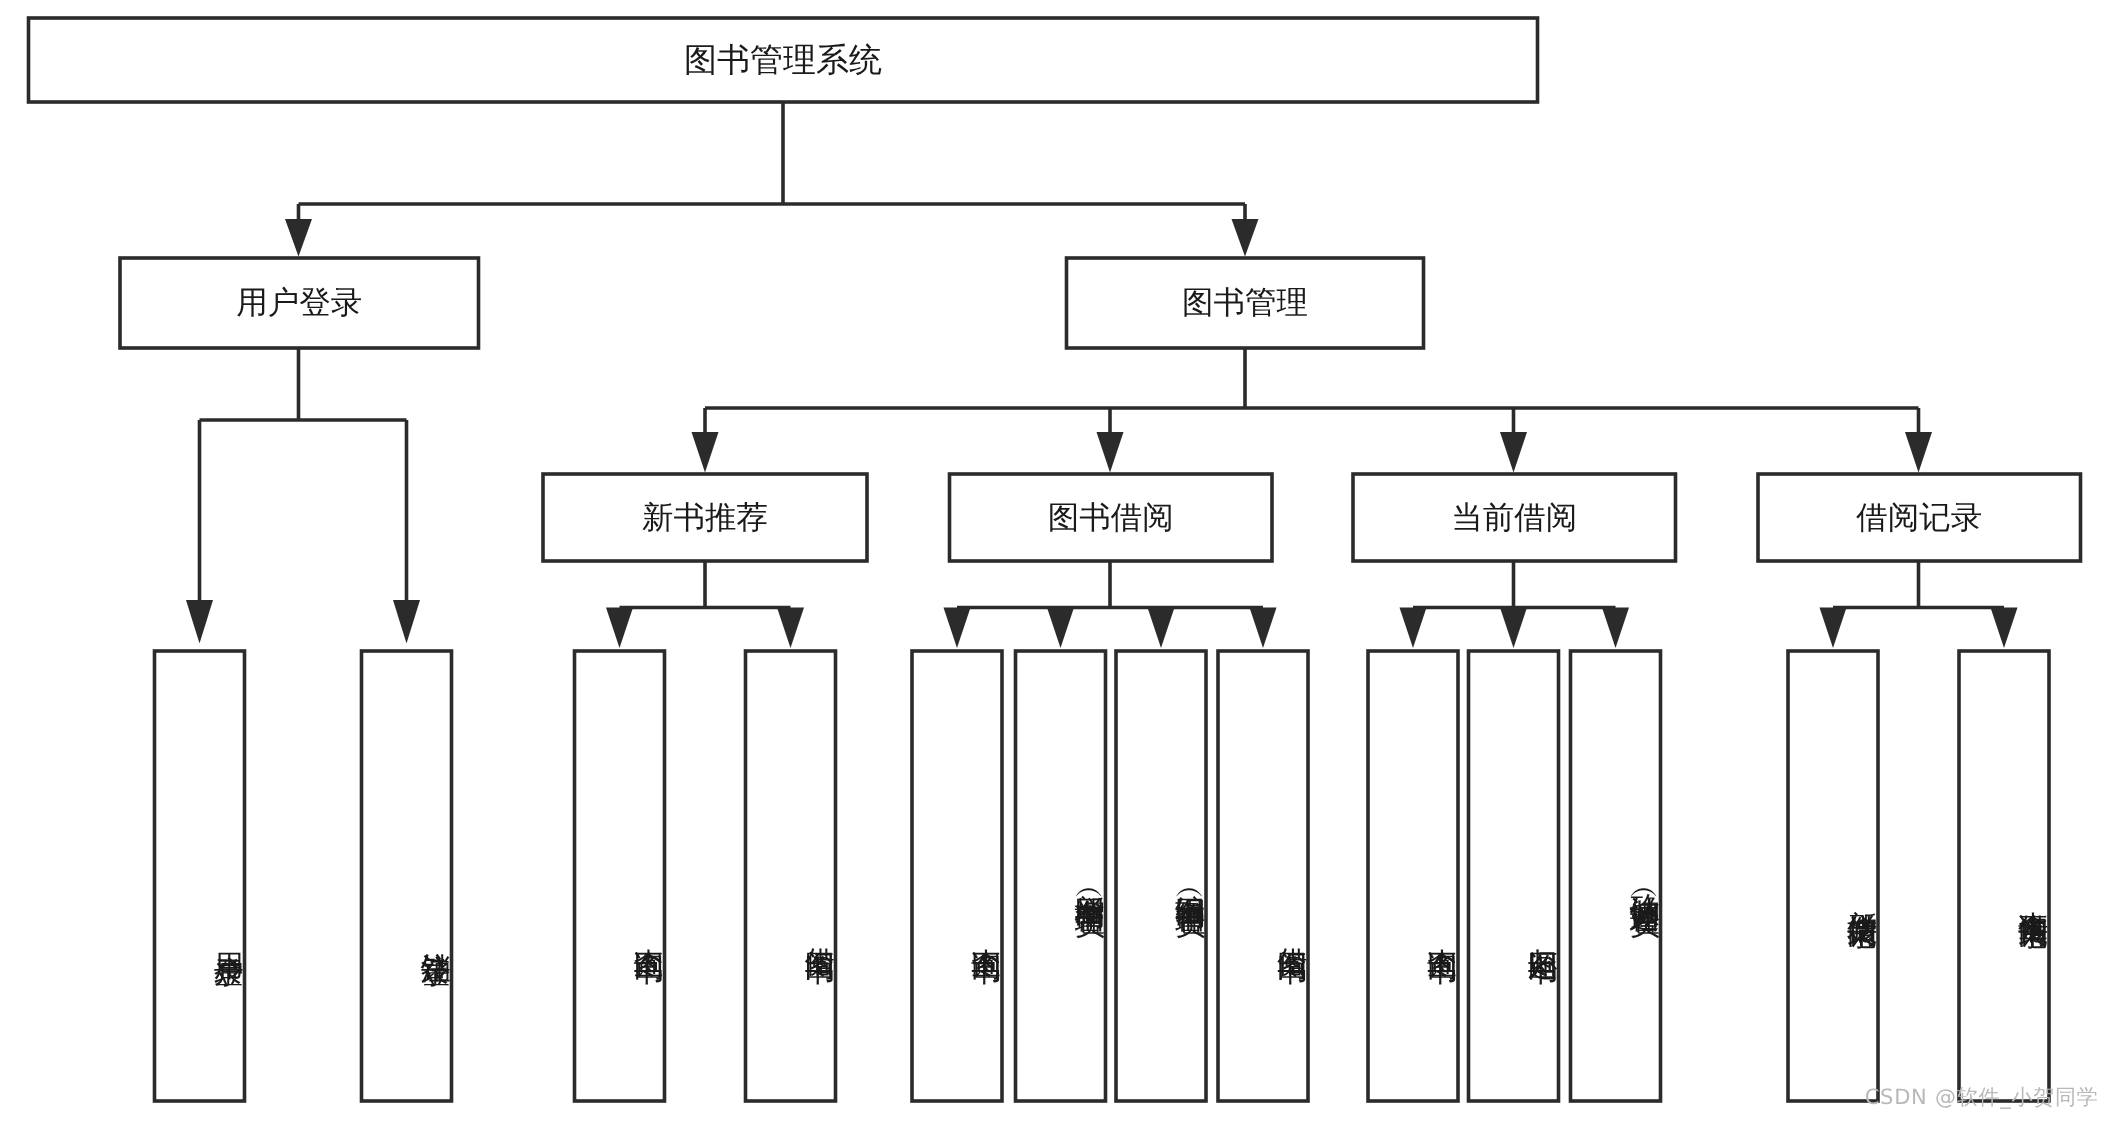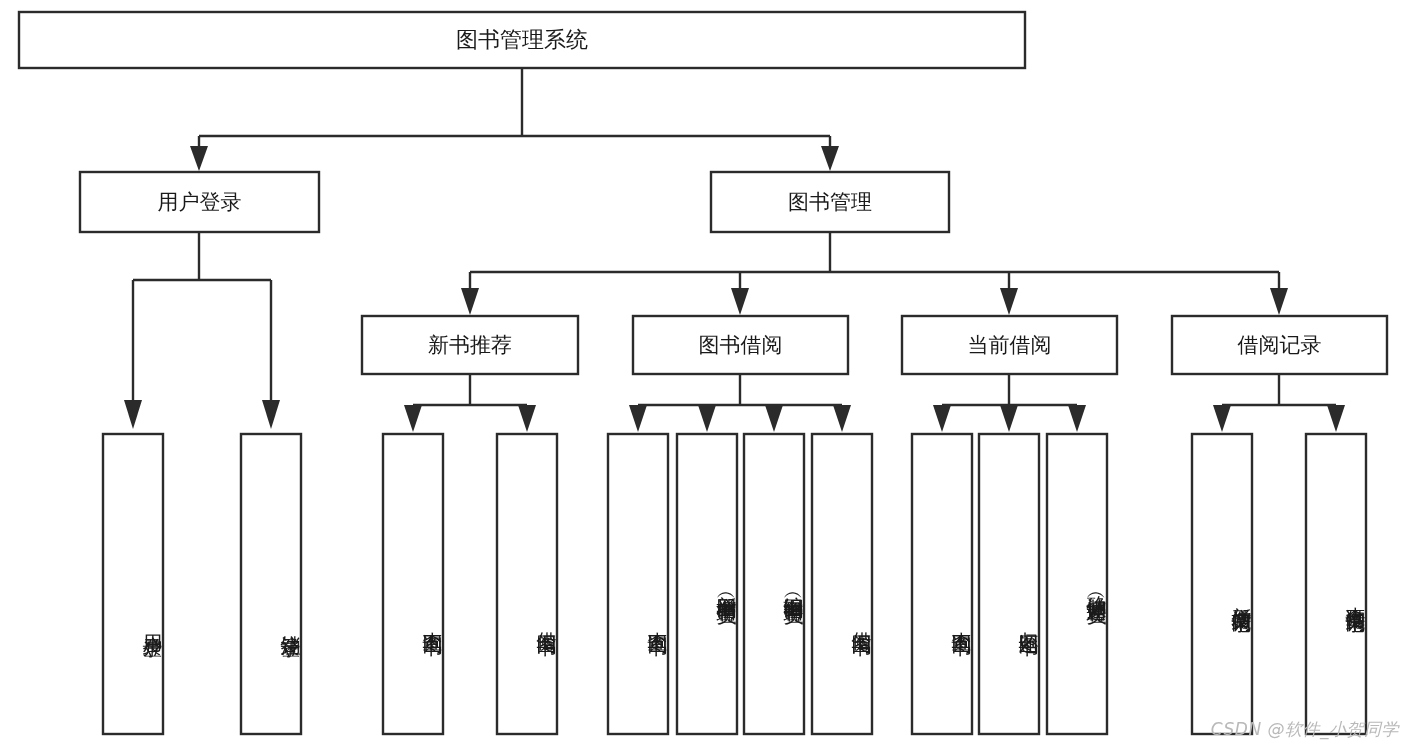--- a/index.html
+++ b/index.html
@@ -66,25 +66,24 @@
     pointer-events: none;
     display: flex;
     align-items: flex-start;
     justify-content: center;
   }
   .watermark {
     position: absolute;
     right: 6px;
     bottom: 6px;
     font-family: "DejaVu Sans", "Liberation Sans", sans-serif;
-    font-size: 17px;
+    font-size: 14px;
     color: #b9b9b9;
     white-space: nowrap;
     letter-spacing: 0.5px;
-    font-style: italic;
   }
 </style>
 </head>
 <body>
 
 <div id="diagram-root">
 
   <svg class="diagram-svg" viewBox="0 0 1405 747">
 
     <g>

